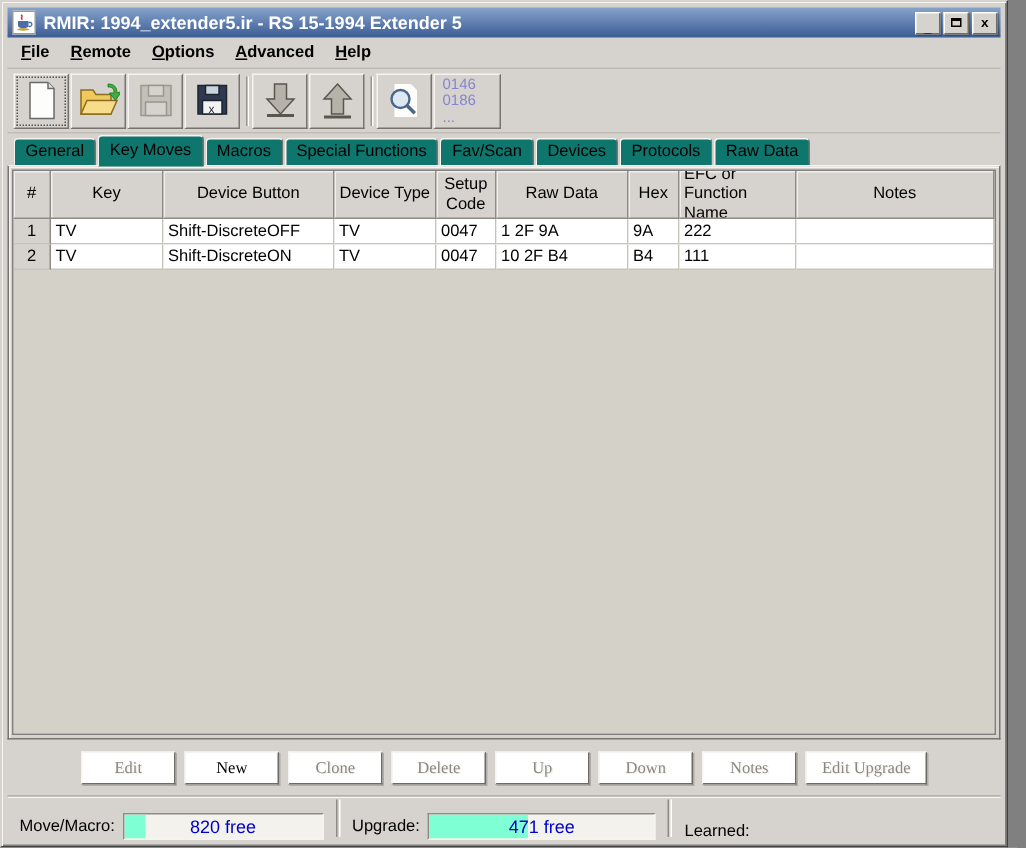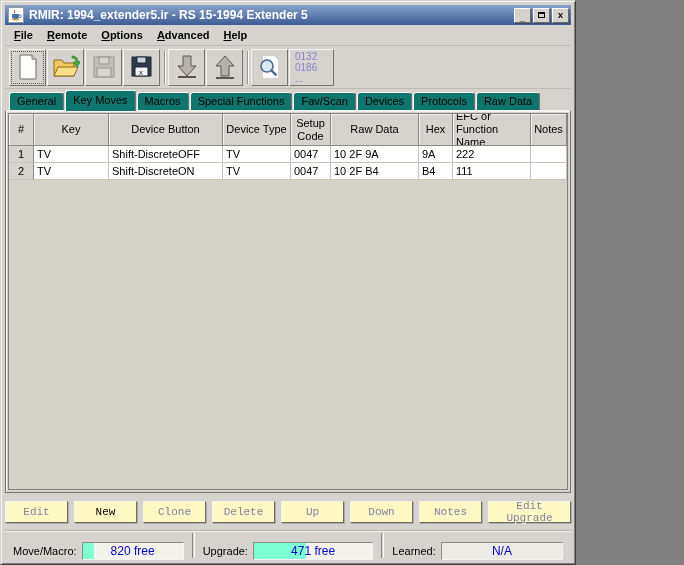--- a/index.html
+++ b/index.html
@@ -1,20 +1,20 @@
 <!DOCTYPE html>
 <html><head>
 <meta charset="utf-8">
 <style>
   * { margin: 0; padding: 0; box-sizing: border-box; }
   html, body { background: #808080; }
   body { font-family: "Liberation Sans", "DejaVu Sans", sans-serif; font-size: 11px; color: #000; }
 
   .window {
-    width: 576px; height: 565px;
+    width: 672px; height: 565px;
     background: #d6d3ce;
     border: 1px solid #404040;
     border-top-color: #d6d3ce; border-left-color: #d6d3ce;
     box-shadow: inset 1px 1px 0 #f5f4f0, inset -1px -1px 0 #808080;
     padding: 4px;
     display: flex; flex-direction: column;
   }
 
   
   .titlebar {
@@ -168,24 +168,24 @@
   
   .actions {
     flex: 0 0 33px;
     display: flex; align-items: center; justify-content: center;
     gap: 6px;
     padding-top: 5px;
   }
   .act-btn {
     min-width: 63px; height: 22px;
     padding: 0 10px;
-    background: #fef9c3;
+    background: #ffffff;
     border: 1px solid; border-color: #f5f4f0 #6e6a66 #6e6a66 #f5f4f0;
     box-shadow: 1px 1px 0 rgba(60,60,60,.25);
-    font-family: Liberation Mono, monospace;
+    font-family: Liberation Serif, serif;
     font-size: 11px; color: #000;
     display: flex; align-items: center; justify-content: center;
   }
   .act-btn.disabled { color: #8a8680; text-shadow: 1px 1px 0 #f2f1ee; }
 
   
   .statusbar {
     flex: 0 0 30px;
     display: flex; align-items: flex-end;
     margin-top: 4px;
@@ -290,21 +290,21 @@
     <div class="tb-sep"></div>
     <div class="tb-btn">
       <svg width="26" height="26" viewBox="0 0 26 26">
         <path d="M6 2 h11 l4 4 v18 h-15 z" fill="#fdfdfb" stroke="#8a868
 0"></path>
         <circle cx="10" cy="12" r="6" fill="#dce8f2" stroke="#4a668c" stroke-width="1.6"></circle>
         <path d="M14.5 16.5 l5 5" stroke="#4a668c" stroke-width="2.4"></path>
       </svg>
     </div>
     <div class="tb-btn tb-codes">
-      <span>0132</span>
+      <span>0146</span>
       <span>0186</span>
       <span>...</span>
     </div>
   </div>
 
   <div class="tabstrip">
     <div class="tab">General</div>
     <div class="tab active">Key Moves</div>
     <div class="tab">Macros</div>
     <div class="tab">Special Functions</div>
@@ -326,21 +326,21 @@
         <div class="hdr-cell">Hex</div>
         <div class="hdr-cell left">EFC or Function Name</div>
         <div class="hdr-cell">Notes</div>
       </div>
       <div class="grid-row data-row">
         <div class="cell rownum">1</div>
         <div class="cell">TV</div>
         <div class="cell">Shift-DiscreteOFF</div>
         <div class="cell">TV</div>
         <div class="cell">0047</div>
-        <div class="cell">10 2F 9A</div>
+        <div class="cell">1 2F 9A</div>
         <div class="cell">9A</div>
         <div class="cell">222</div>
         <div class="cell"></div>
       </div>
       <div class="grid-row data-row">
         <div class="cell rownum">2</div>
         <div class="cell">TV</div>
         <div class="cell">Shift-DiscreteON</div>
         <div class="cell">TV</div>
         <div class="cell">0047</div>
@@ -376,19 +376,16 @@
     <div class="status-section">
       <span class="status-label">Upgrade:</span>
       <div class="meter">
         <div class="fill" style="width: 44%;"></div>
         <div class="meter-text">471 free</div>
       </div>
     </div>
     <div class="status-sep"></div>
     <div class="status-section">
       <span class="status-label">Learned:</span>
-      <div class="meter plain">
-        <div class="meter-text">N/A</div>
-      </div>
     </div>
   </div>
 
 </div>
 
 </body></html>

